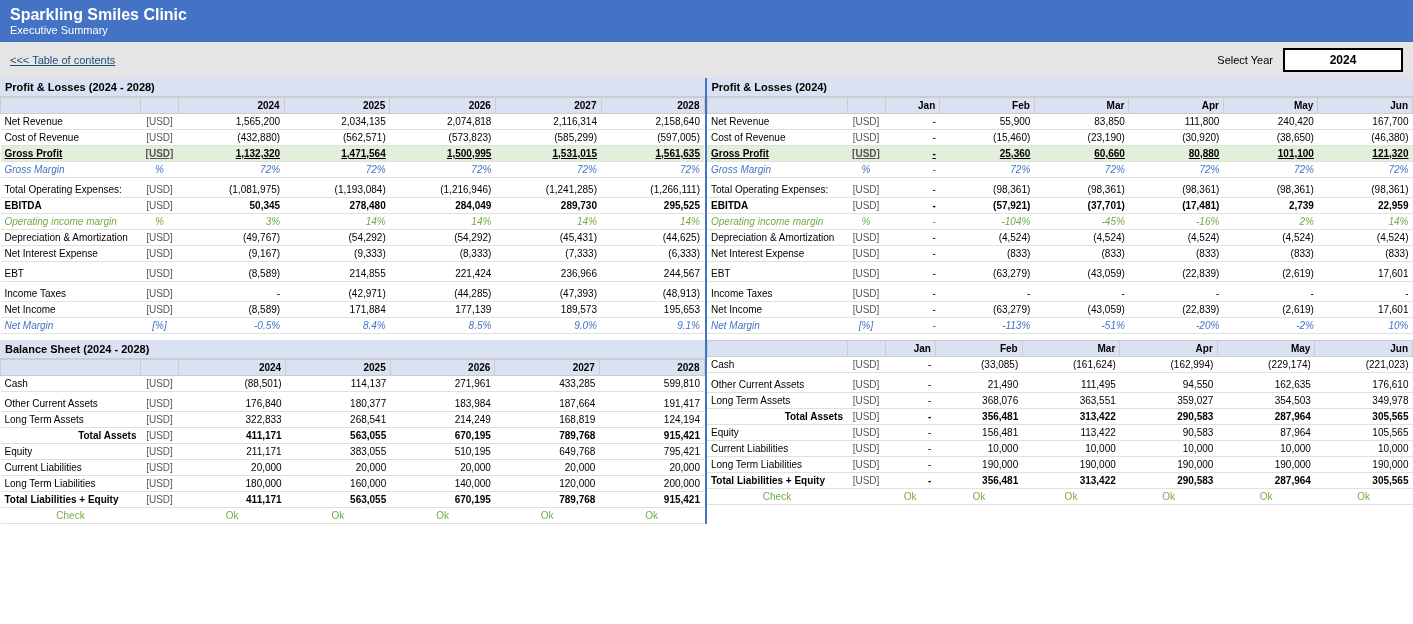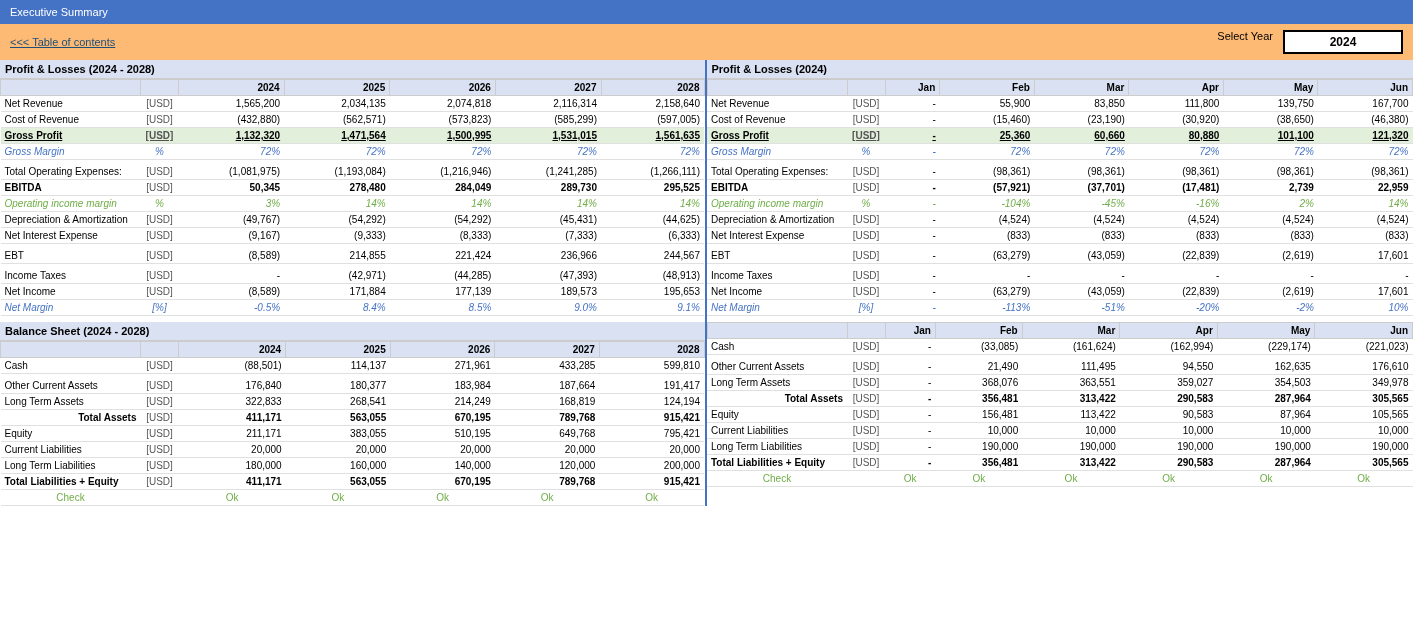--- a/index.html
+++ b/index.html
@@ -2,23 +2,23 @@
 <html><head>
   <meta charset="utf-8">
   <style>
     * { box-sizing: border-box; margin: 0; padding: 0; }
     body { font-family: Arial, sans-serif; font-size: 11px; background: #fff; color: #000; }
     
     .header { background: #4472C4; color: white; padding: 6px 10px; }
     .header-title { font-size: 16px; font-weight: bold; }
     .header-subtitle { font-size: 11px; }
     
-    .top-bar { background: #fdba74; padding: 6px 10px; display: flex; align-items: center; justify-content: space-between; }
+    .top-bar { background: #e5e5e5; padding: 6px 10px; display: flex; align-items: center; justify-content: space-between; }
     .toc-link { color: #1F4E79; text-decoration: underline; cursor: pointer; font-size: 11px; }
-    .select-year-area { display: flex; gap: 10px; }
+    .select-year-area { display: flex; align-items: center; gap: 10px; }
     .select-year-label { font-size: 11px; }
     .year-box { border: 2px solid #000; padding: 3px 20px; font-size: 12px; font-weight: bold; min-width: 120px; text-align: center; background: #fff; }
     
     .main-content { display: flex; gap: 0; }
     
     table { width: 100%; border-collapse: collapse; font-size: 10px; }
     
     .section-header { background: #D9E1F2; font-weight: bold; padding: 3px 5px; font-size: 11px; border-bottom: 1px solid #ccc; }
     
     th { background: #D9E1F2; text-align: right; padding: 2px 4px; font-weight: bold; border: 1px solid #ccc; font-size: 10px; }
@@ -42,20 +42,21 @@
     
     .row-margin td { color: #4472C4; font-style: italic; }
     .row-op-margin td { color: #70AD47; font-style: italic; margin-left: 33px; }
     .row-net-margin td { color: #4472C4; font-style: italic; }
   </style>
 </head>
 <body>
 
 <div>
   <div class="header">
+    <div class="header-title">Sparkling Smiles Clinic</div>
     <div class="header-subtitle">Executive Summary</div>
   </div>
 </div>
 
 <div class="top-bar">
   <a class="toc-link">&lt;&lt;&lt; Table of contents</a>
   <div class="select-year-area">
     <span class="select-year-label">Select Year</span>
     <div class="year-box">2024</div>
   </div>
@@ -328,21 +329,21 @@
         </tr>
       </thead>
       <tbody id="right-pl-body">
           <tr>
             <td class="label">Net Revenue</td>
             <td class="unit">[USD]</td>
             <td class="num">-</td>
             <td class="num">55,900</td>
             <td class="num">83,850</td>
             <td class="num">111,800</td>
-            <td class="num">139,750</td>
+            <td class="num">240,420</td>
             <td class="num">167,700</td>
           </tr>
           <tr>
             <td class="label">Cost of Revenue</td>
             <td class="unit">[USD]</td>
             <td class="num">-</td>
             <td class="num">(15,460)</td>
             <td class="num">(23,190)</td>
             <td class="num">(30,920)</td>
             <td class="num">(38,650)</td>

